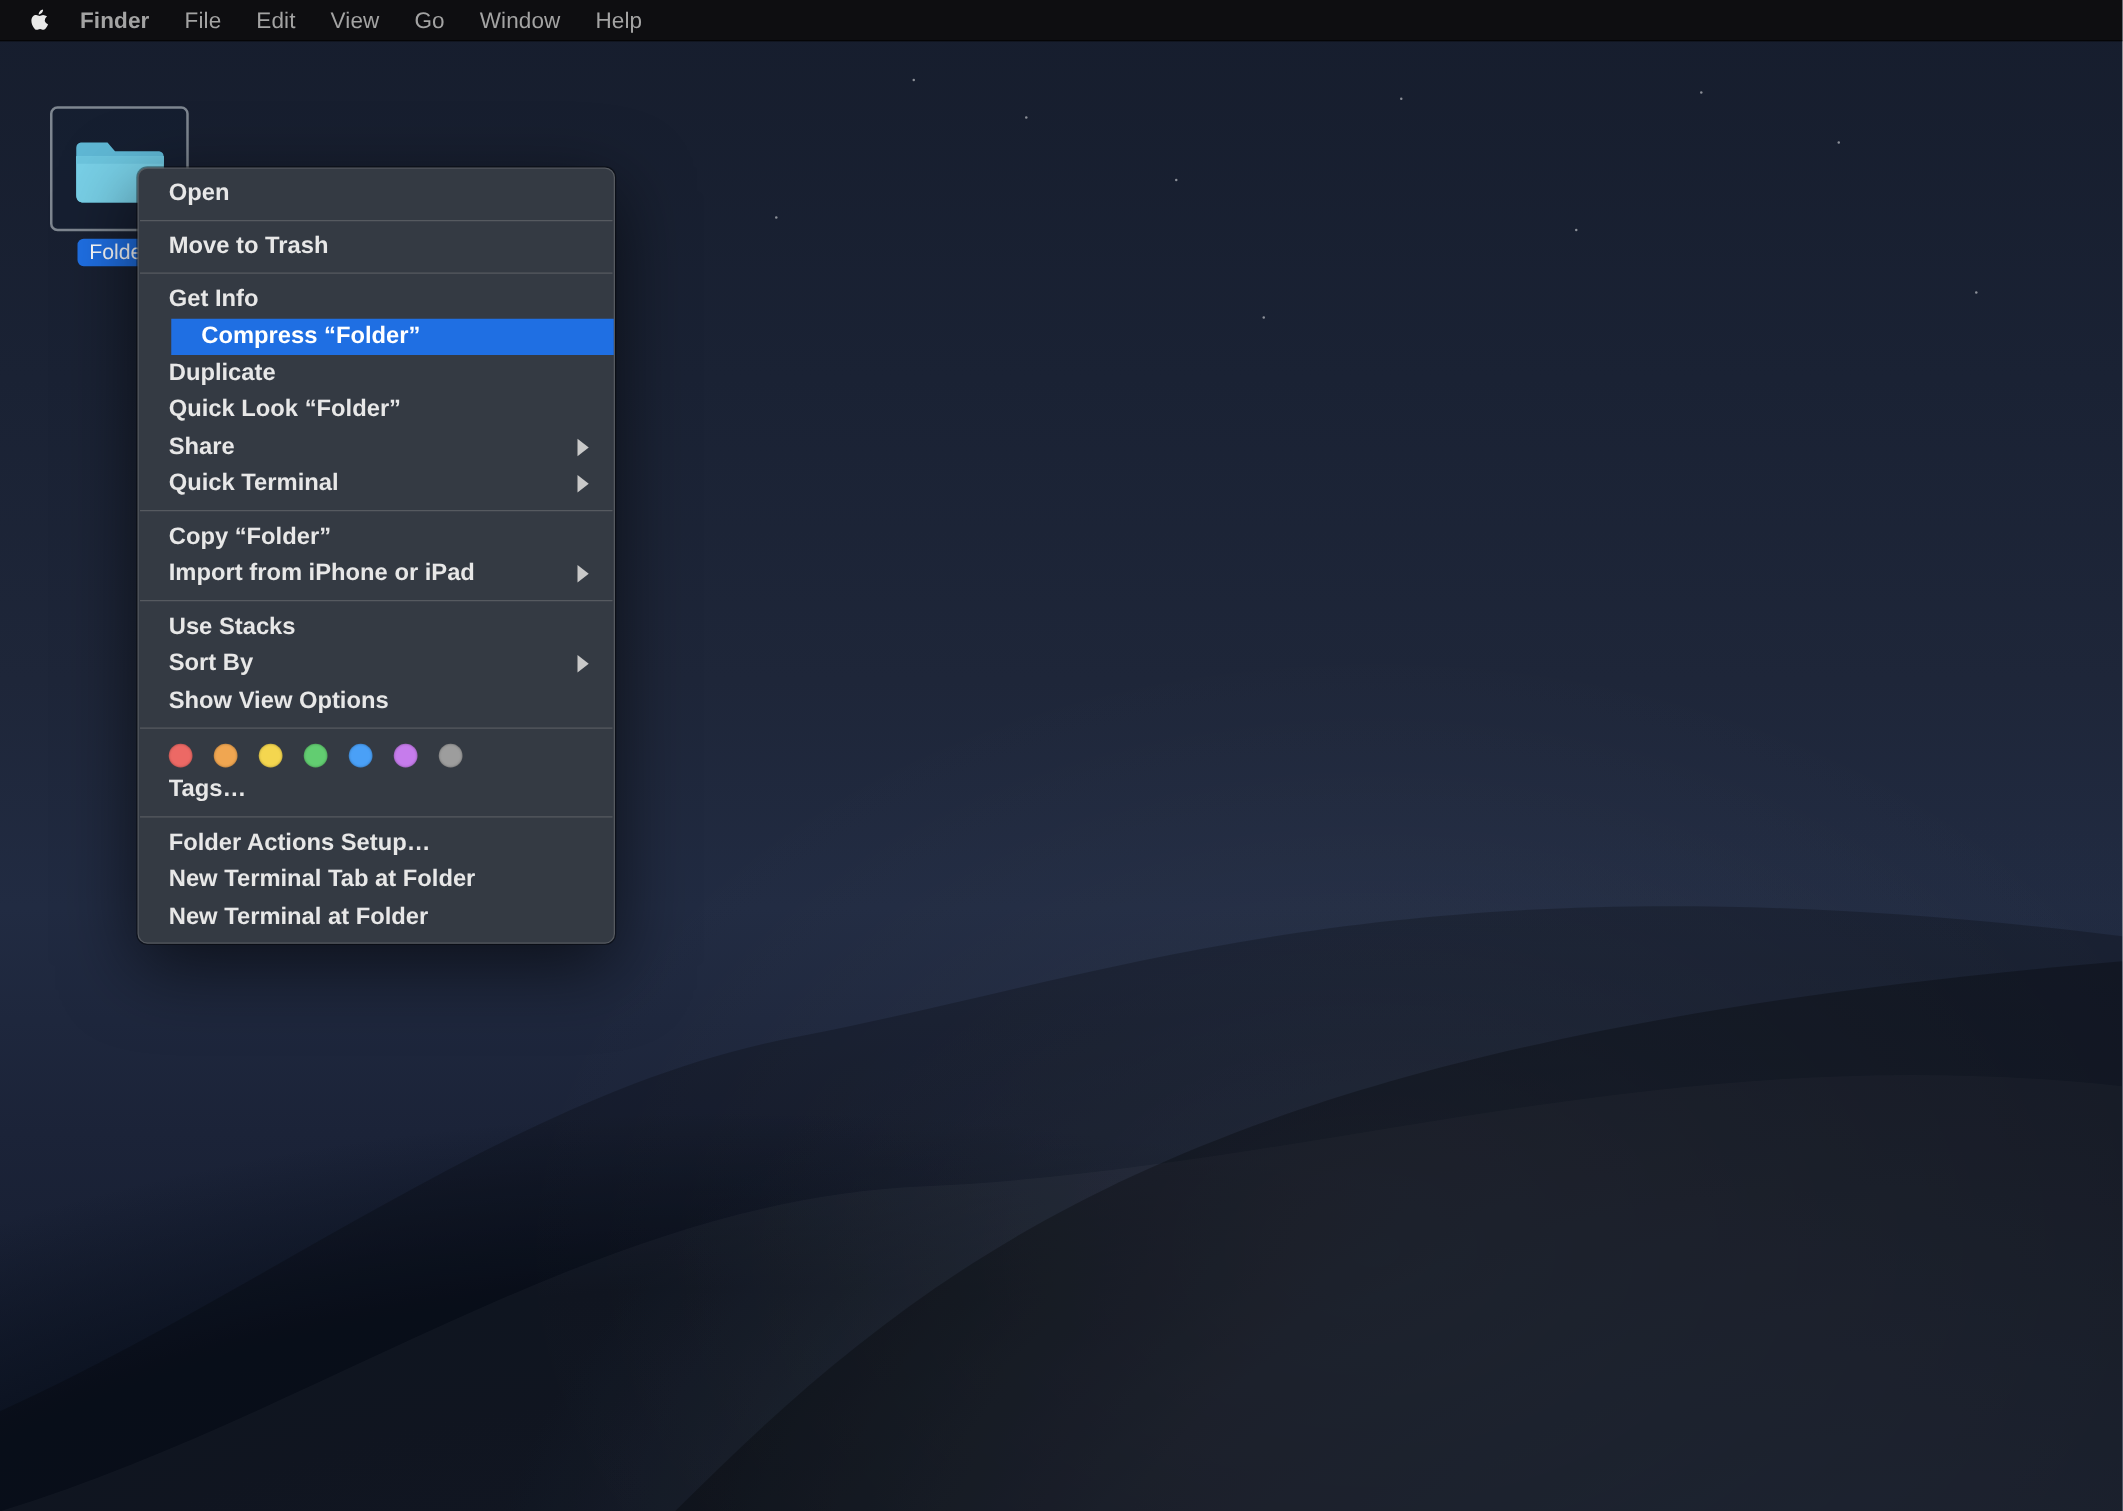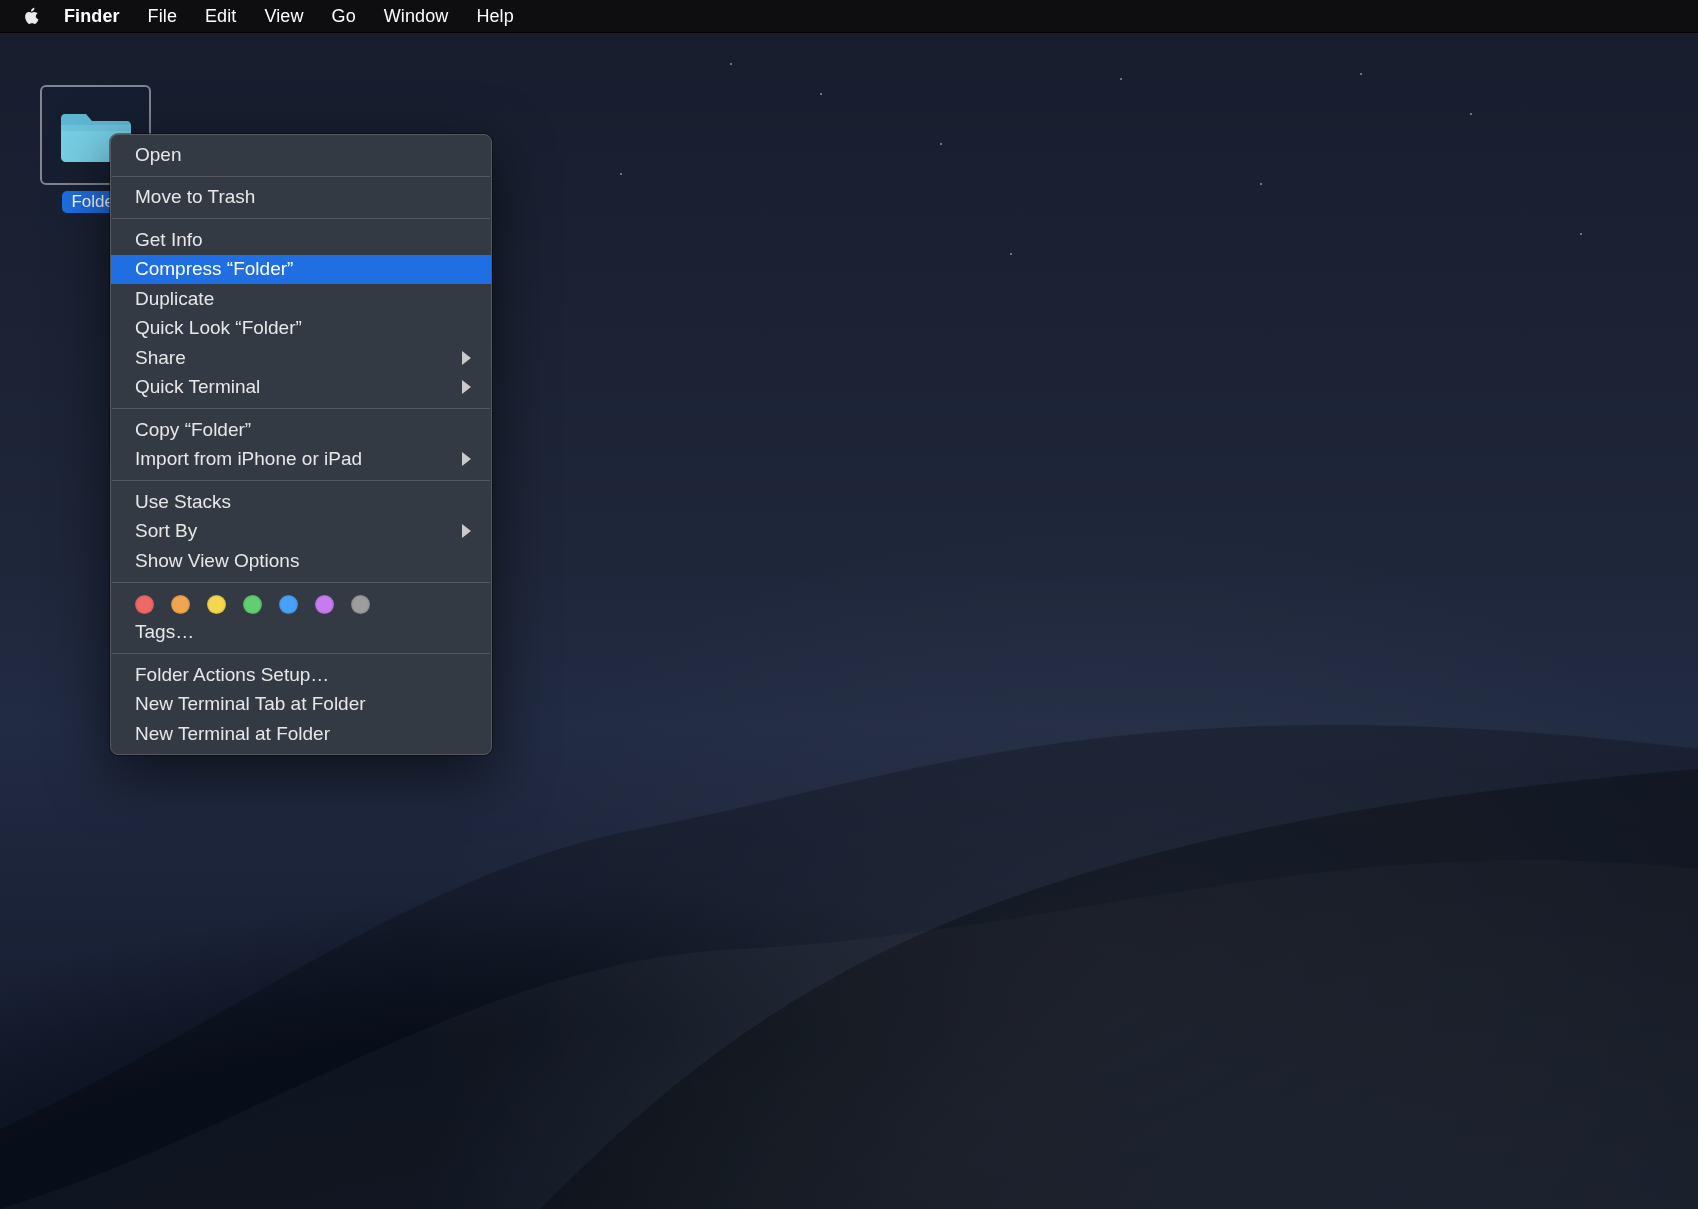--- a/index.html
+++ b/index.html
@@ -14,21 +14,21 @@
     color:#dcdcdc;
   }
 
   
   .menubar{
     position:absolute;top:0;left:0;right:0;height:33px;
     background:rgba(14,14,16,0.94);
     display:flex;align-items:center;
     padding:0 18px 0 22px;
     font-size:18px;
-    color:#ffffff;
+    color:#a3a3a3;
     letter-spacing:.1px;
     border-bottom:1px solid rgba(0,0,0,.6);
   }
   .menubar .apple{margin-right:24px;display:flex;align-items:center;}
   .menubar .apple svg{width:18px;height:20px;fill:#e9e9e9;}
   .menubar .mi{margin-right:28px;cursor:default;}
   .menubar .mi.app{font-weight:700;}
 
   
   .desk-icon{
@@ -53,22 +53,23 @@
     border-radius:8px;
     box-shadow:0 18px 60px rgba(0,0,0,.6),0 0 0 1px rgba(0,0,0,.4);
     padding:5px 0;
     font-size:19px;
     color:#e7e7e7;
   }
   .ctx .item{
     height:29.5px;display:flex;align-items:center;
     padding:0 24px;cursor:default;position:relative;
     white-space:nowrap;
+    font-weight:bold;
   }
-  .ctx .item.sel{background:#1f6fe3;color:#fff;}
+  .ctx .item.sel{background:#1f6fe3;color:#fff;margin-left:26px;}
   .ctx .sep{height:1px;background:#565a60;margin:6px 1px;}
   .ctx .sub::after{
     content:"";position:absolute;right:20px;top:50%;transform:translateY(-50%);
     width:0;height:0;border-top:7px solid transparent;border-bottom:7px solid transparent;border-left:9px solid #c9c9c9;
   }
   .ctx .tags-row{display:flex;align-items:center;gap:17px;padding:6px 24px 4px 24px;}
   .ctx .tag{width:19px;height:19px;border-radius:50%;box-shadow:inset 0 0 2px rgba(0,0,0,.4);}
 
   
   .ridge{

